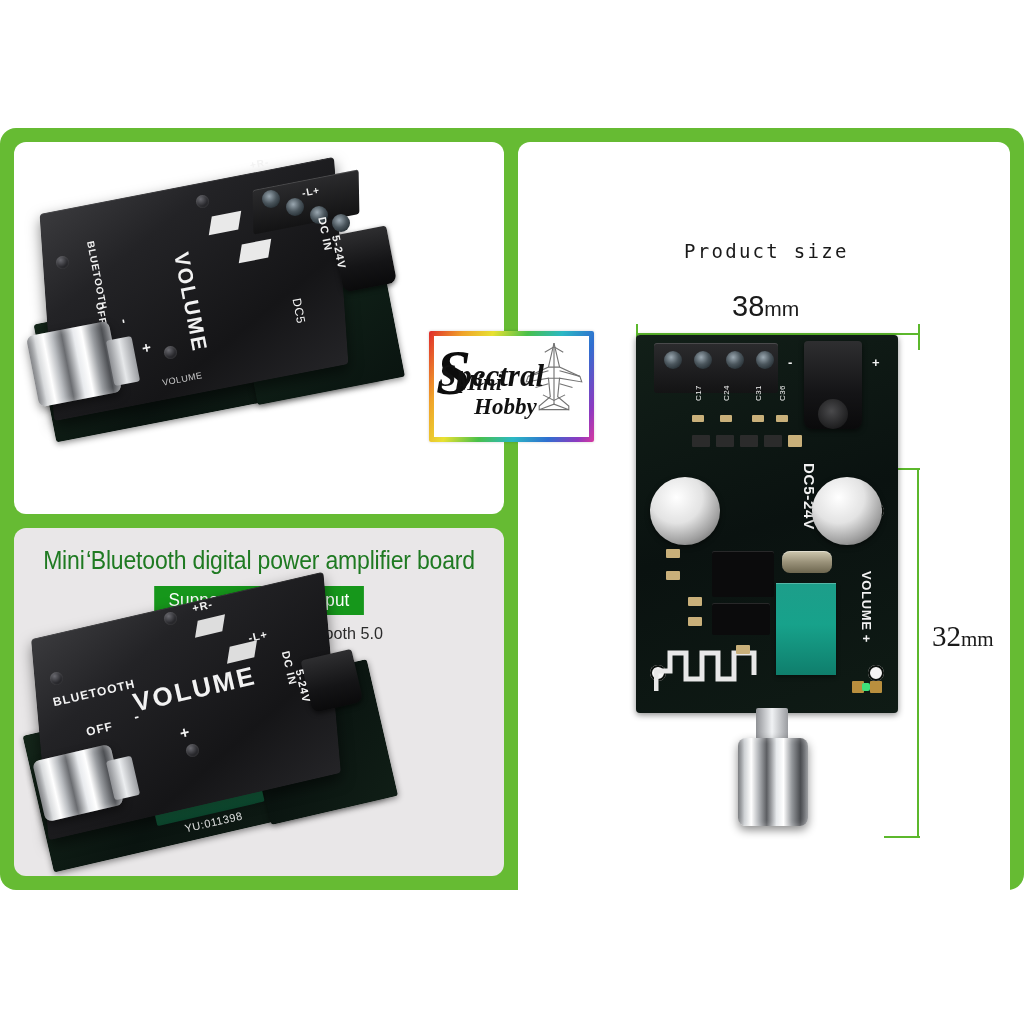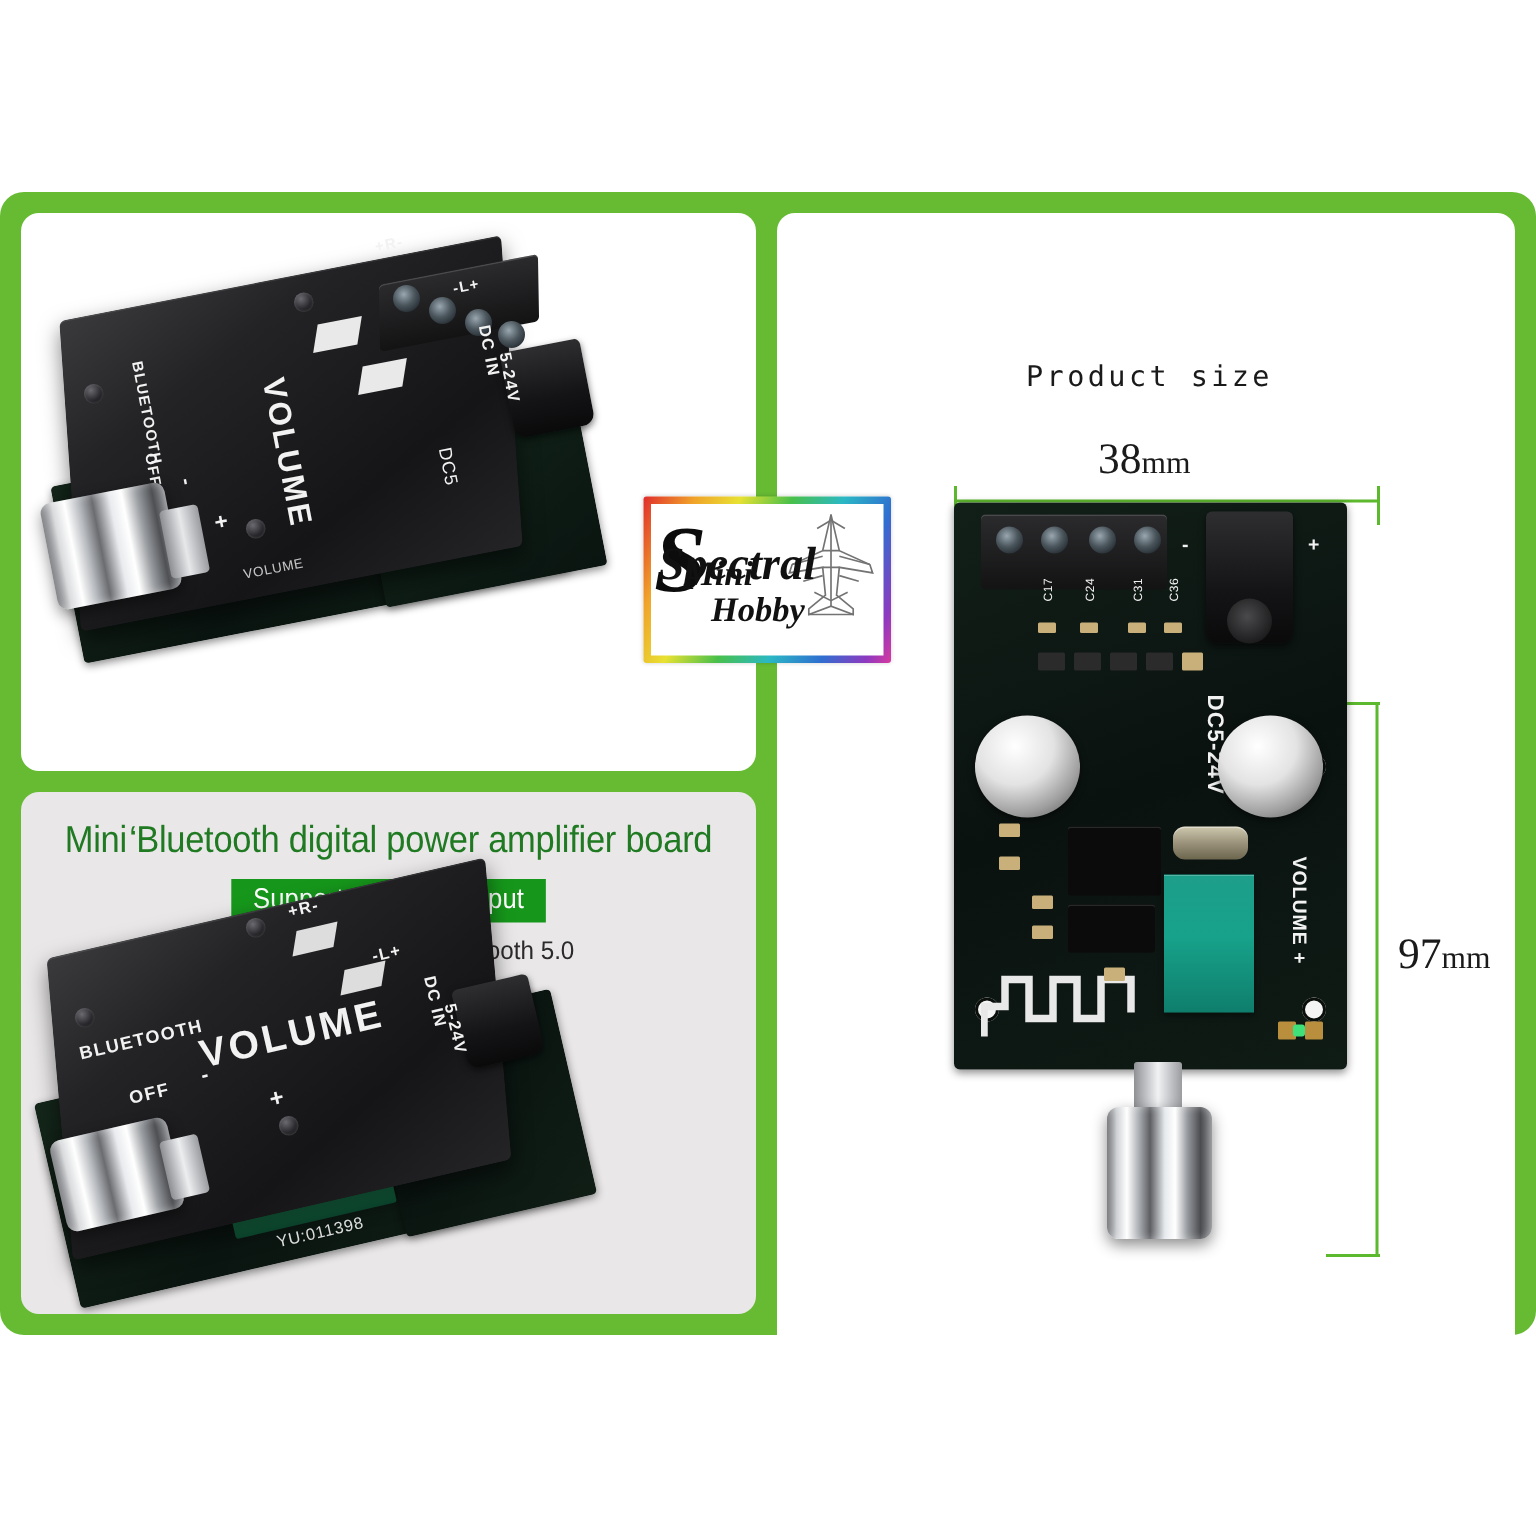--- a/index.html
+++ b/index.html
@@ -90,21 +90,21 @@
 
   
   .dimline{position:absolute;background:#5cb82c;}
   .dimlabel{
     position:absolute;color:#1a1a1a;font-family:"Liberation Serif", serif;
     white-space:nowrap;user-select:none;
   }
   #product-size-label{
     font-family:"DejaVu Sans Mono", monospace;letter-spacing:.12em;font-size:19px;color:#1a1a1a;
   }
-  #width-label{font-size:29px;font-family:Liberation Serif, serif;text-align:center;}
+  #width-label{font-size:29px;font-family:Liberation Sans, sans-serif;text-align:center;}
   #height-label{font-size:29px;font-family:"Liberation Serif", serif;}
   .mmu{font-size:21px;}
 
   
   .mk-title{
     position:absolute;left:0;width:490px;text-align:center;
     color:#1f7a22;font-size:25px;font-weight:400;letter-spacing:-.2px;
     font-family:"Liberation Sans", sans-serif;transform:scaleX(.92);transform-origin:50% 50%;
   }
   .mk-badge{
@@ -254,21 +254,21 @@
       <span id="product-size-label" class="dimlabel" style="left:166px;top:98px;">Product size</span>
 
       <span id="width-label" class="dimlabel" style="left:214px;top:148px;">
         <span>38</span><span class="mmu">mm</span>
       </span>
       <div class="dimline" style="left:118px;top:191px;width:284px;height:2px;"></div>
       <div class="dimline" style="left:118px;top:182px;width:2px;height:26px;"></div>
       <div class="dimline" style="left:400px;top:182px;width:2px;height:26px;"></div>
 
       <span id="height-label" class="dimlabel" style="left:414px;top:478px;">
-        <span>97</span><span class="mmu">mm</span>
+        <span>32</span><span class="mmu">mm</span>
       </span>
       <div class="dimline" style="left:399px;top:326px;width:2px;height:370px;"></div>
       <div class="dimline" style="left:366px;top:326px;width:36px;height:2px;"></div>
       <div class="dimline" style="left:366px;top:694px;width:36px;height:2px;"></div>
 
       <div class="dimline" style="left:348px;top:326px;width:20px;height:2px;"></div>
 
       <div style="position:absolute;left:118px;top:193px;width:262px;height:378px;">
         <div class="pcb" style="left:0;top:0;width:262px;height:378px;border-radius:4px;
                     background-image:linear-gradient(160deg,#121f18 0%,#0a1210 50%,#0f1b15 100%);"></div>

